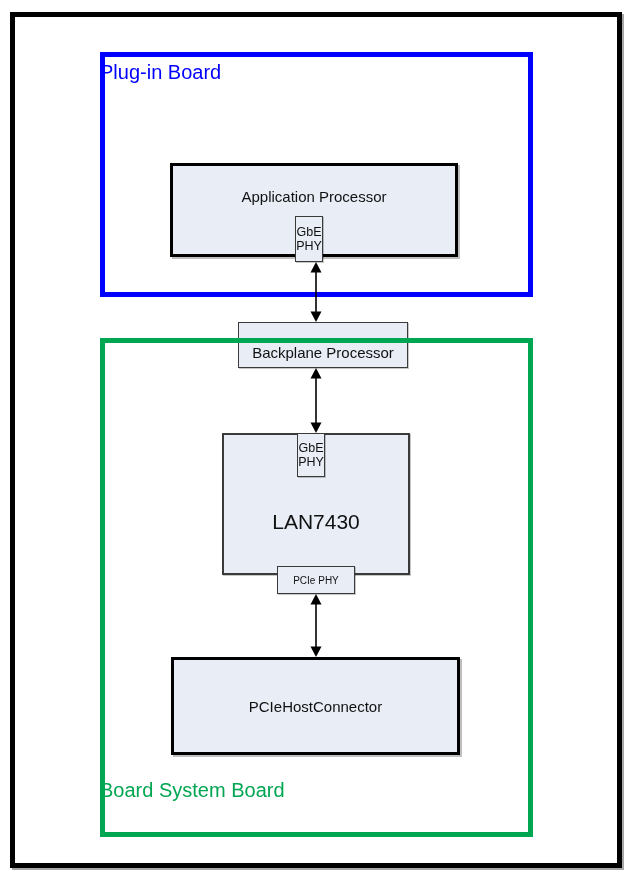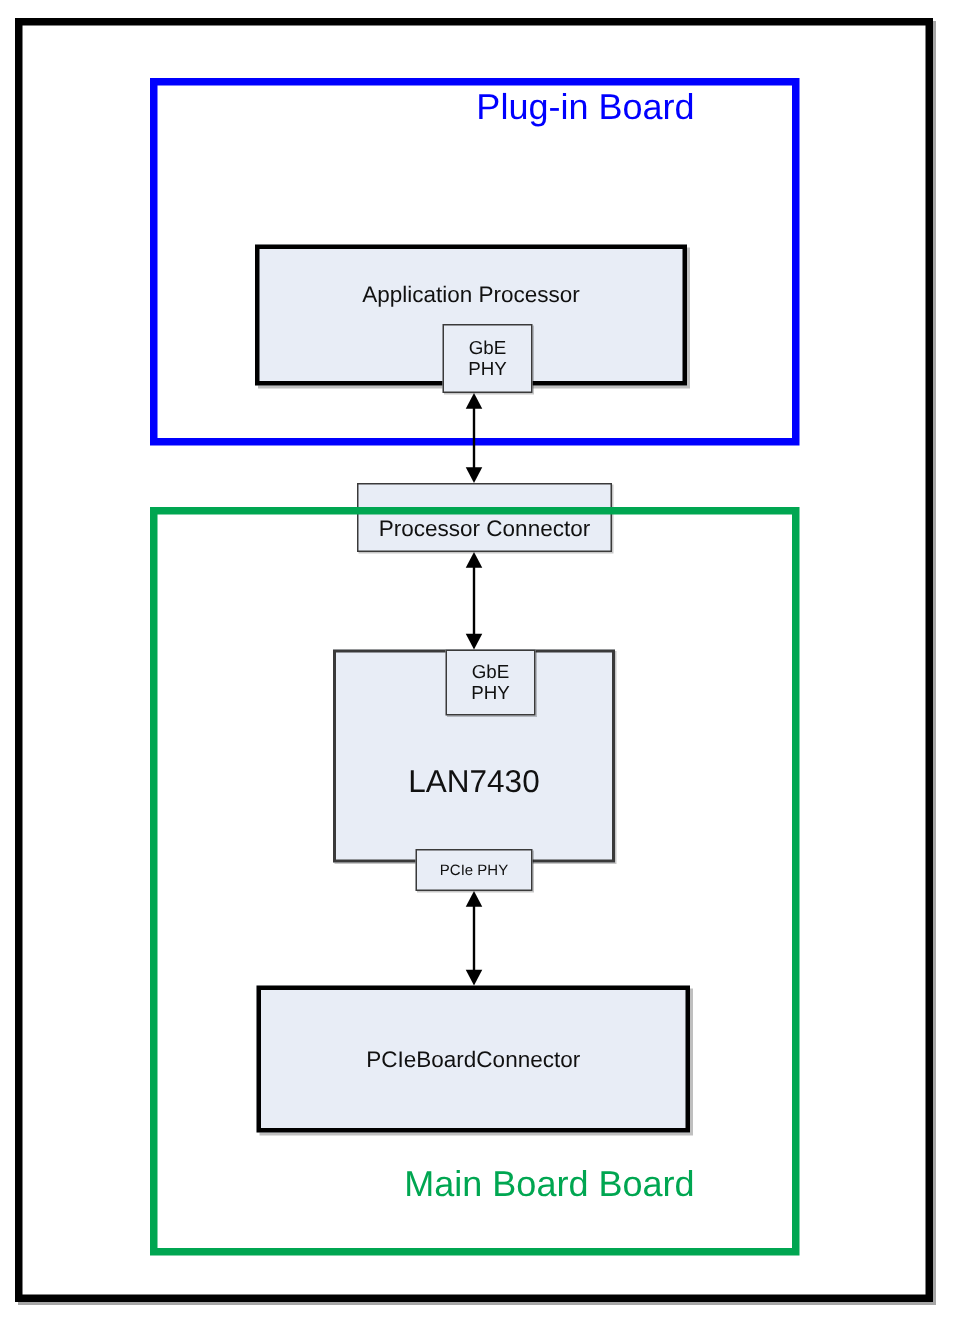--- a/index.html
+++ b/index.html
@@ -19,22 +19,22 @@
     box-shadow: 2px 2px 0 rgba(0,0,0,0.35);
     z-index: 0;
   }
   .frame { z-index: 2; background: transparent; }
   .frame-blue  { left: 100px; top: 52px;  width: 433px; height: 245px; border: 5px solid #0000FE; }
   .frame-green { left: 100px; top: 338px; width: 433px; height: 499px; border: 5px solid #00A651; }
 
   
   .board-label {
     left: 100px; width: 363px;
-    text-align: right;
-    font-size: 24px; line-height: 28px;
+    text-align: left;
+    font-size: 20px; line-height: 28px;
     z-index: 2;
   }
   .label-plugin { top: 58px;  color: #0000FE; }
   .label-main   { top: 776px; color: #00A651; }
 
   
   .box { background: #E8EDF6; z-index: 1; }
   .box-thick {
     border: 3px solid #000000;
     box-shadow: 2px 2px 0 rgba(0,0,0,0.25);
@@ -42,21 +42,21 @@
   .box-thin {
     border: 1.5px solid #3A3A3A;
     box-shadow: 1px 1px 0 rgba(0,0,0,0.22);
   }
   .box-app  { left: 170px; top: 163px; width: 288px; height: 94px; }
   .app-label {
     left: 0; top: 21px; width: 100%;
     text-align: center; font-size: 15px; line-height: 19px; color: #111111;
   }
   .box-gbe {
-    width: 60px;
+    width: 28px;
     display: flex; flex-direction: column;
     align-items: center; justify-content: center;
     font-size: 12.5px; line-height: 14px; color: #111111;
     text-align: center;
   }
   .box-gbe1 { left: 295px; top: 216px; height: 46px; }
   .box-backplane { left: 238px; top: 322px; width: 170px; height: 46px; }
   .backplane-label {
     left: 0; bottom: 5px; width: 100%;
     text-align: center; font-size: 15px; line-height: 18px; color: #111111;
@@ -90,48 +90,48 @@
 
 <div class="canvas">
 
   <div class="abs outer-frame"></div>
 
   <div class="abs frame frame-blue"></div>
   <div class="abs frame frame-green"></div>
 
   <div class="abs board-label label-plugin">Plug-in Board</div>
 
-  <div class="abs board-label label-main">Main Board Board</div>
+  <div class="abs board-label label-main">Board System Board</div>
 
   <div class="abs box box-thick box-app">
     <div class="abs app-label">Application Processor</div>
   </div>
   <div class="abs box box-thin box-gbe box-gbe1">
     <span>GbE</span>
     <span>PHY</span>
   </div>
 
   <div class="abs box box-thin box-backplane">
-    <div class="abs backplane-label">Processor Connector</div>
+    <div class="abs backplane-label">Backplane Processor</div>
   </div>
 
   <div class="abs box box-thin box-lan">
     <div class="abs lan-label">LAN7430</div>
   </div>
   <div class="abs box box-thin box-gbe box-gbe2">
     <span>GbE</span>
     <span>PHY</span>
   </div>
   <div class="abs box box-thin box-pciephy">
     <span>PCIe PHY</span>
   </div>
 
   <div class="abs box box-thick box-host">
     <span>PCIe</span>
-    <span>Board</span>
+    <span>Host</span>
     <span>Connector</span>
   </div>
 
   <svg class="varrow" style="top:262px; height:60px;" viewBox="0 0 16 60">
     <line x1="8" y1="6" x2="8" y2="54"></line>
     <polygon points="8,0 13.5,10.5 2.5,10.5"></polygon>
     <polygon points="8,60 13.5,49.5 2.5,49.5"></polygon>
   </svg>
 
   <svg class="varrow" style="top:368px; height:65px;" viewBox="0 0 16 65">

